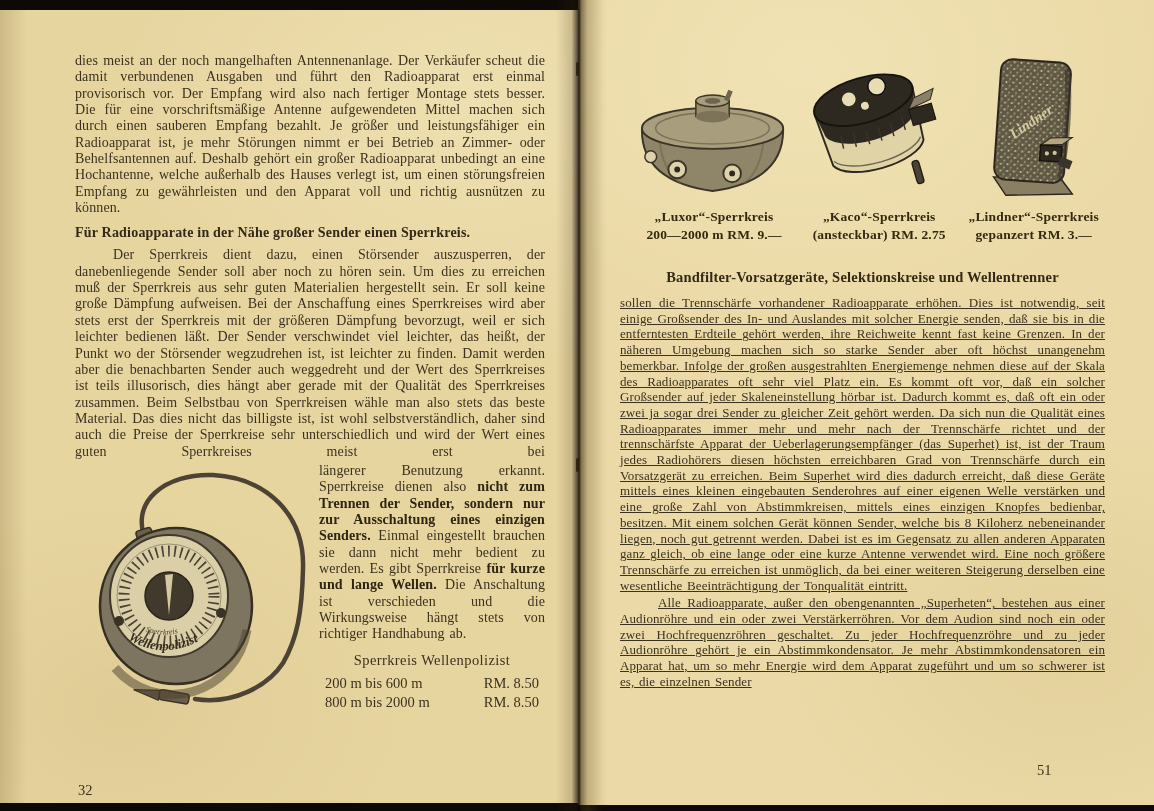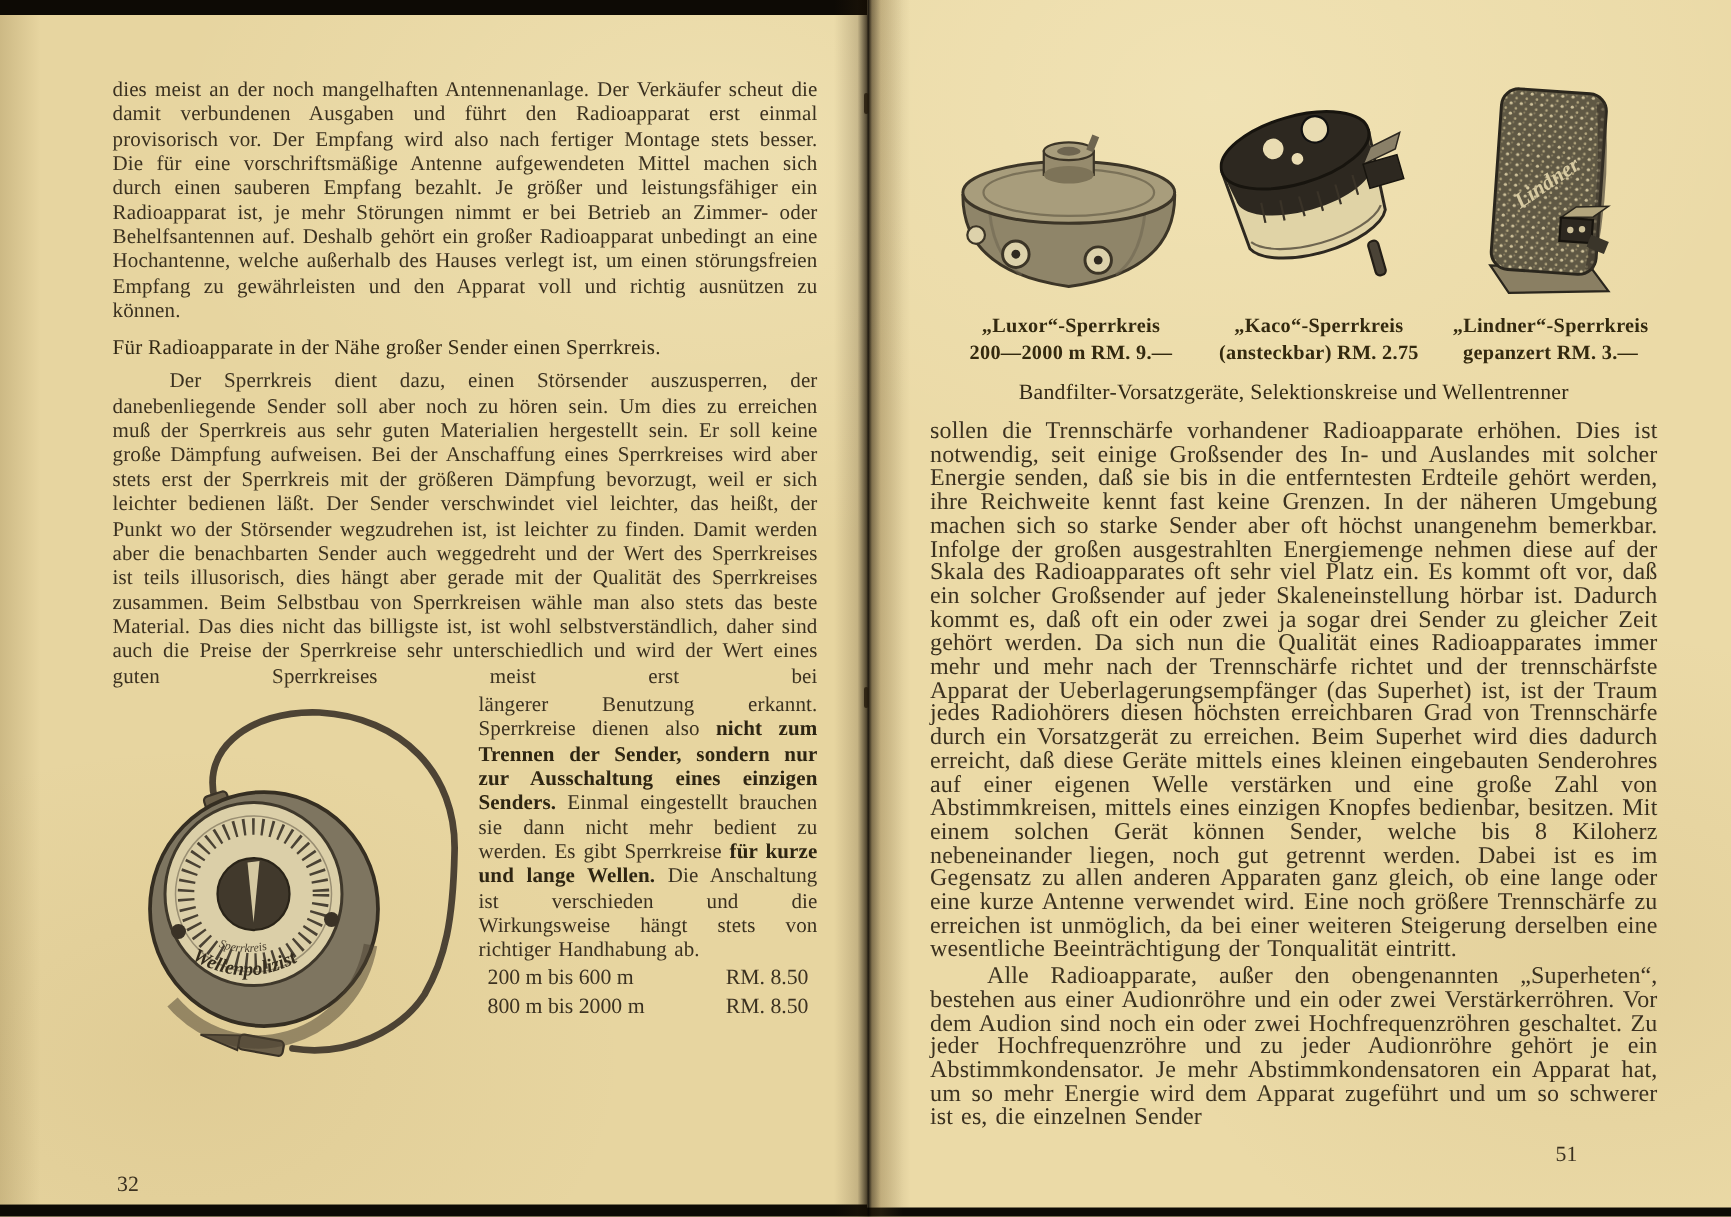--- a/index.html
+++ b/index.html
@@ -37,25 +37,25 @@
       rgba(140,112,58,.18) 68%,
       rgba(140,112,58,0) 100%);
   }
   .stitch{position:absolute;width:3px;height:14px;background:#241a0c;left:576px;z-index:6;border-radius:2px;opacity:.8;}
   .col-left{position:absolute;left:75px;top:43px;width:470px;}
   .col-right{position:absolute;left:42px;top:0;width:485px;}
   .body-text{
     font-size:14px;line-height:16.35px;text-align:justify;color:#3b3120;
     word-spacing:1.2px;letter-spacing:.1px;margin:0;hyphens:auto;
   }
-  .page-right .body-text{font-size:16px;line-height:15.7px;}
+  .page-right .body-text{font-size:13px;line-height:15.7px;text-decoration:underline;}
   .cont{text-align-last:justify;}
   .indent{text-indent:38px;}
   .subhead{
-    font-weight:normal;font-size:14px;line-height:17px;color:#332916;
+    font-weight:bold;font-size:14px;line-height:17px;color:#332916;
     margin:8px 0 6px;letter-spacing:.2px;
   }
   .figrow{display:flex;margin-top:3px;}
   .wellen-svg{width:238px;height:252px;flex:none;}
   .wrapcol{width:226px;margin-left:6px;}
   .figcaption{text-align:center;font-size:14.5px;color:#3b3120;margin:9px 0 5px;letter-spacing:.4px;}
   .prices{width:214px;margin-left:6px;font-size:14.5px;color:#3b3120;}
   .price-row{display:flex;justify-content:space-between;line-height:19px;}
   .pagenum{position:absolute;font-size:14.5px;color:#3b3120;}
   .pn-left{left:78px;top:736px;margin-top:36px;}
@@ -63,22 +63,22 @@
   .figures-row{
     display:flex;justify-content:space-between;align-items:flex-end;
     margin:55px 6px 0 18px;
   }
   .prodfig{margin:0;display:flex;flex-direction:column;align-items:center;}
   .figcap{
     text-align:center;font-weight:bold;font-size:13.5px;line-height:17.5px;
     margin-top:7px;color:#33290f;letter-spacing:.2px;
   }
   .heading-center{
-    text-align:center;font-weight:normal;font-size:14.5px;color:#332916;
-    margin:11px 0 9px;letter-spacing:.2px;
+    text-align:center;font-weight:bold;font-size:14.5px;color:#332916;
+    margin:26px 0 9px;letter-spacing:.2px;
   }
   b{color:#2e2512;}
 </style>
 </head>
 <body>
 
 <div class="book">
 
   <div class="page page-left">
     <div class="col-left">
@@ -114,20 +114,21 @@
           <text font-size="8" font-style="italic" fill="#4a4030">
             <textPath href="#wp-arc2" startOffset="14">Sperrkreis</textPath>
           </text>
           <text font-size="13" font-weight="bold" font-style="italic" fill="#352d1e">
             <textPath href="#wp-arc" startOffset="8">Wellenpolizist</textPath>
           </text>
         </svg>
 
         <div class="wrapcol">
           <p class="body-text"><span>längerer Benutzung erkannt. Sperrkreise dienen also </span><b>nicht zum Trennen der Sender, sondern nur zur Ausschaltung eines einzigen Senders.</b><span> Einmal eingestellt brauchen sie dann nicht mehr bedient zu werden. Es gibt Sperrkreise </span><b>für kurze und lange Wellen.</b><span> Die Anschaltung ist verschieden und die Wirkungsweise hängt stets von richtiger Handhabung ab.</span></p>
+          <p class="figcaption">Sperrkreis Wellenpolizist</p>
           <div class="prices">
             <div class="price-row">
               <span>200 m bis 600 m</span>
               <span>RM. 8.50</span>
             </div>
             <div class="price-row">
               <span>800 m bis 2000 m</span>
               <span>RM. 8.50</span>
             </div>
           </div>

